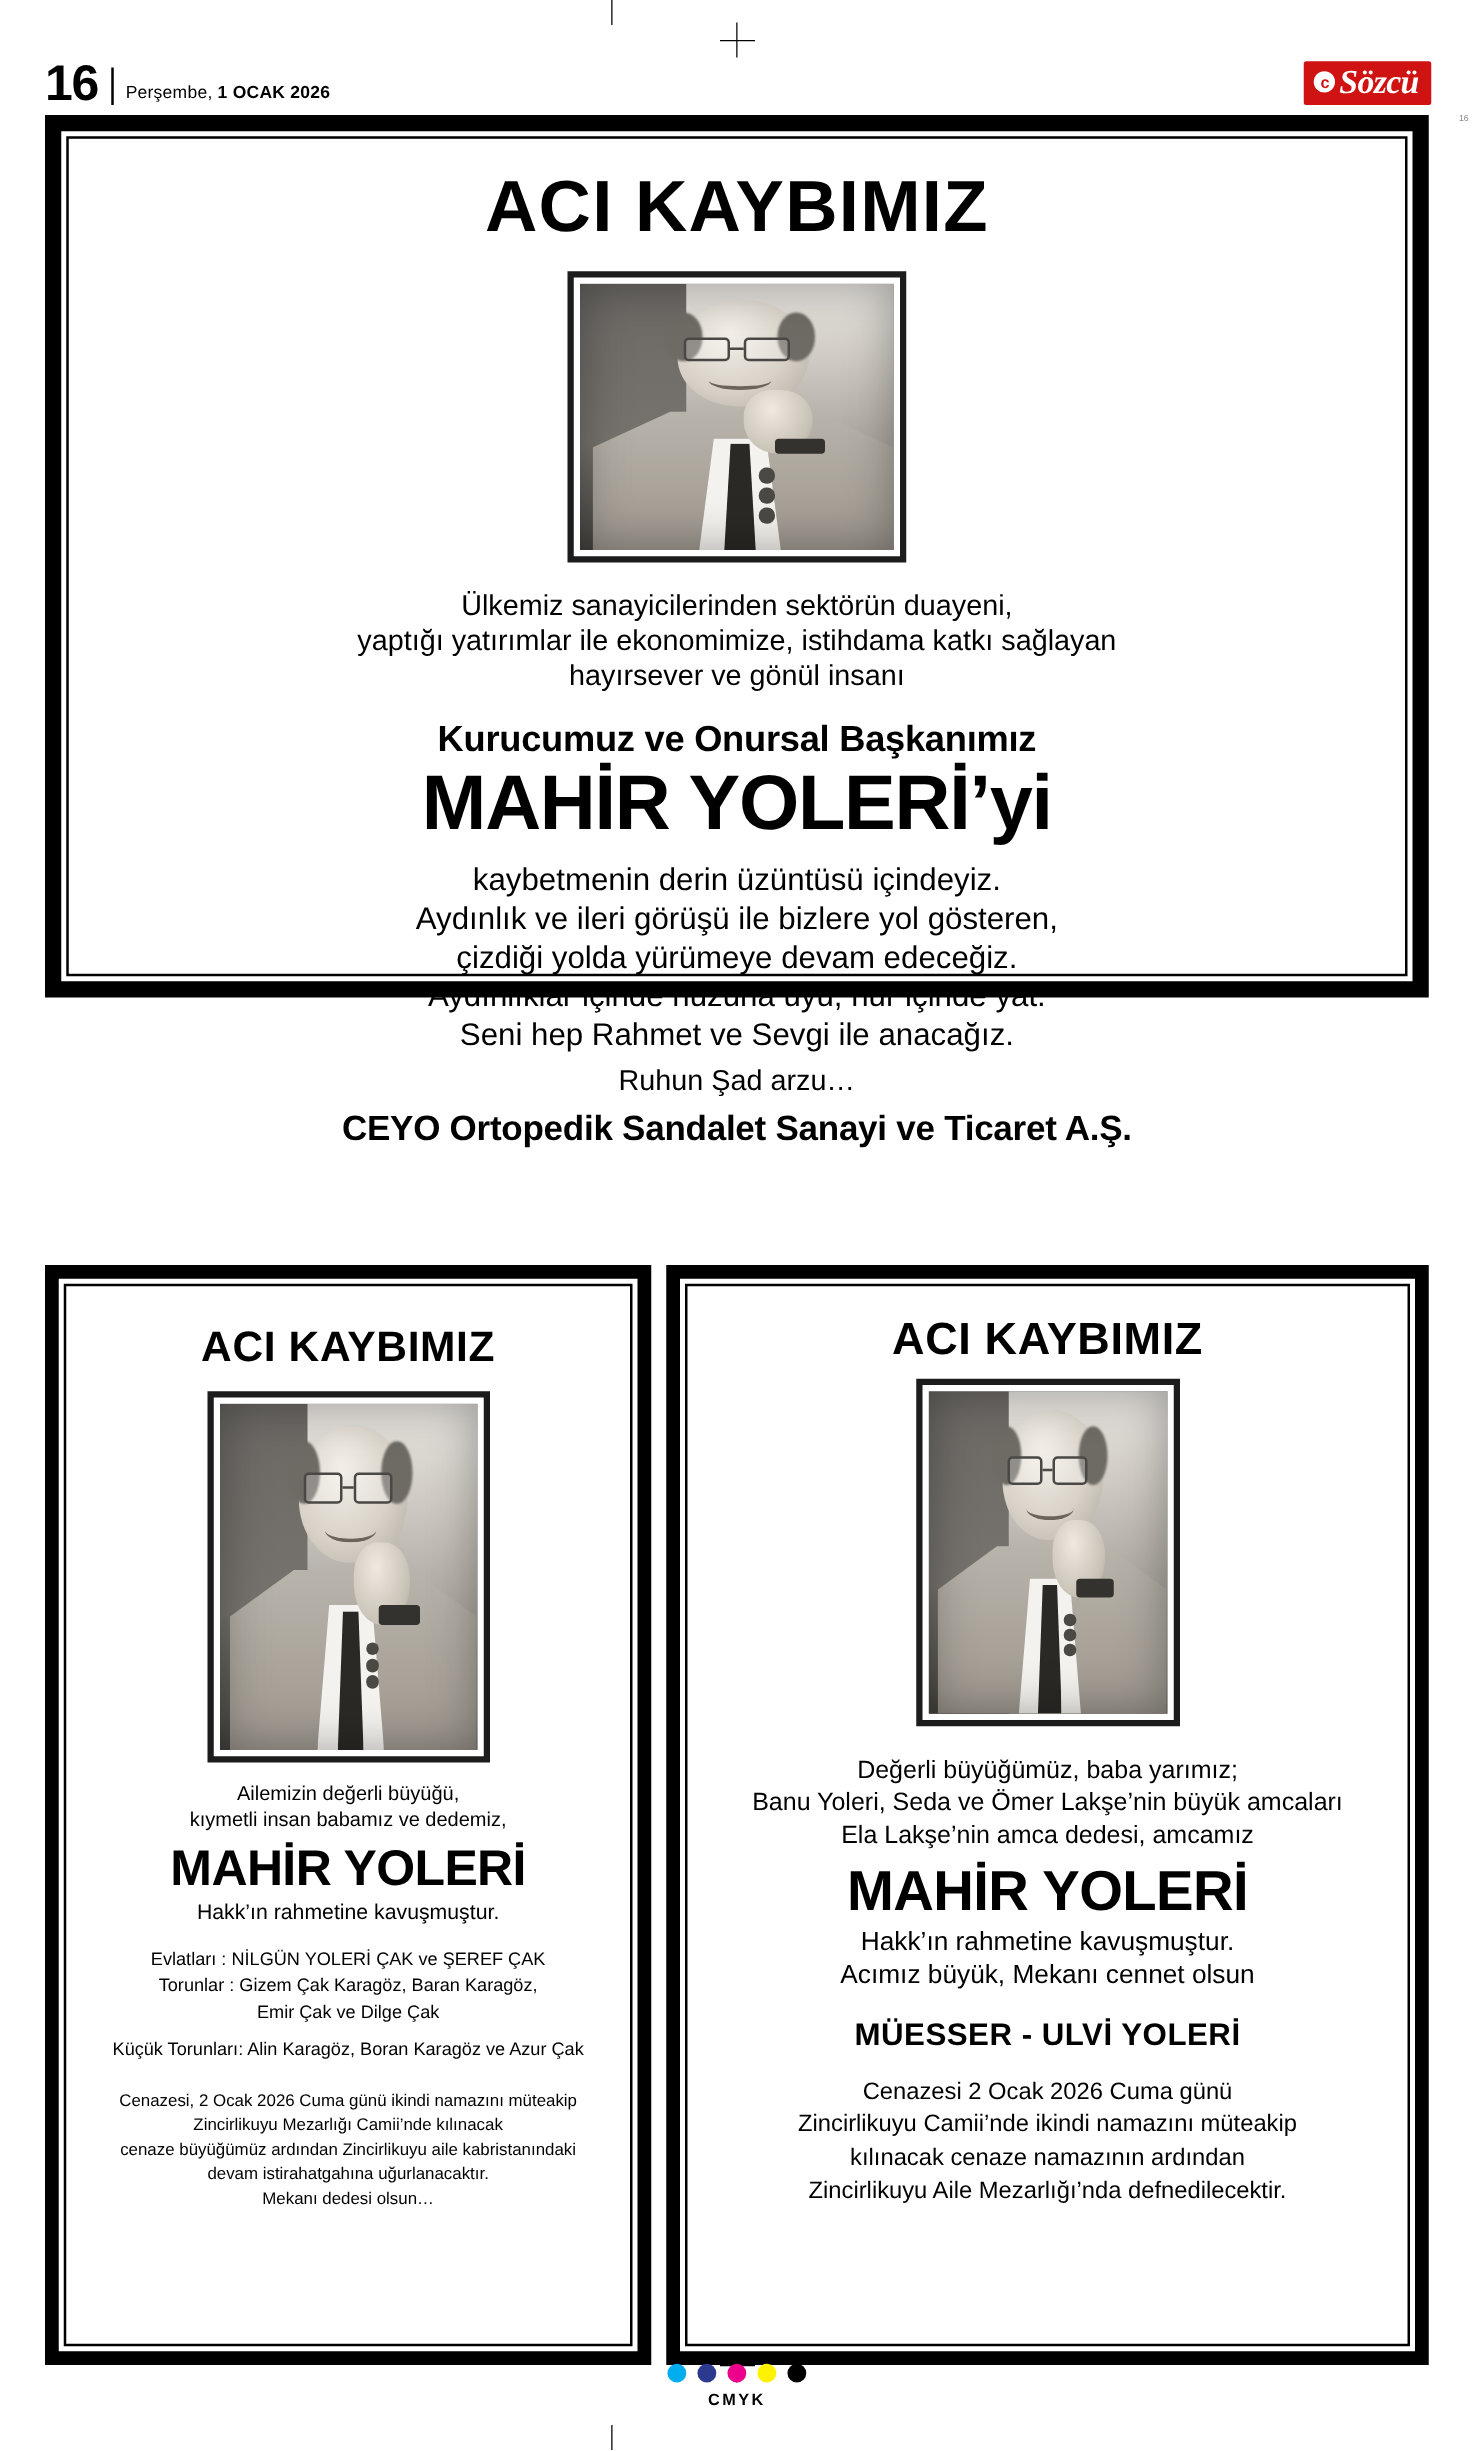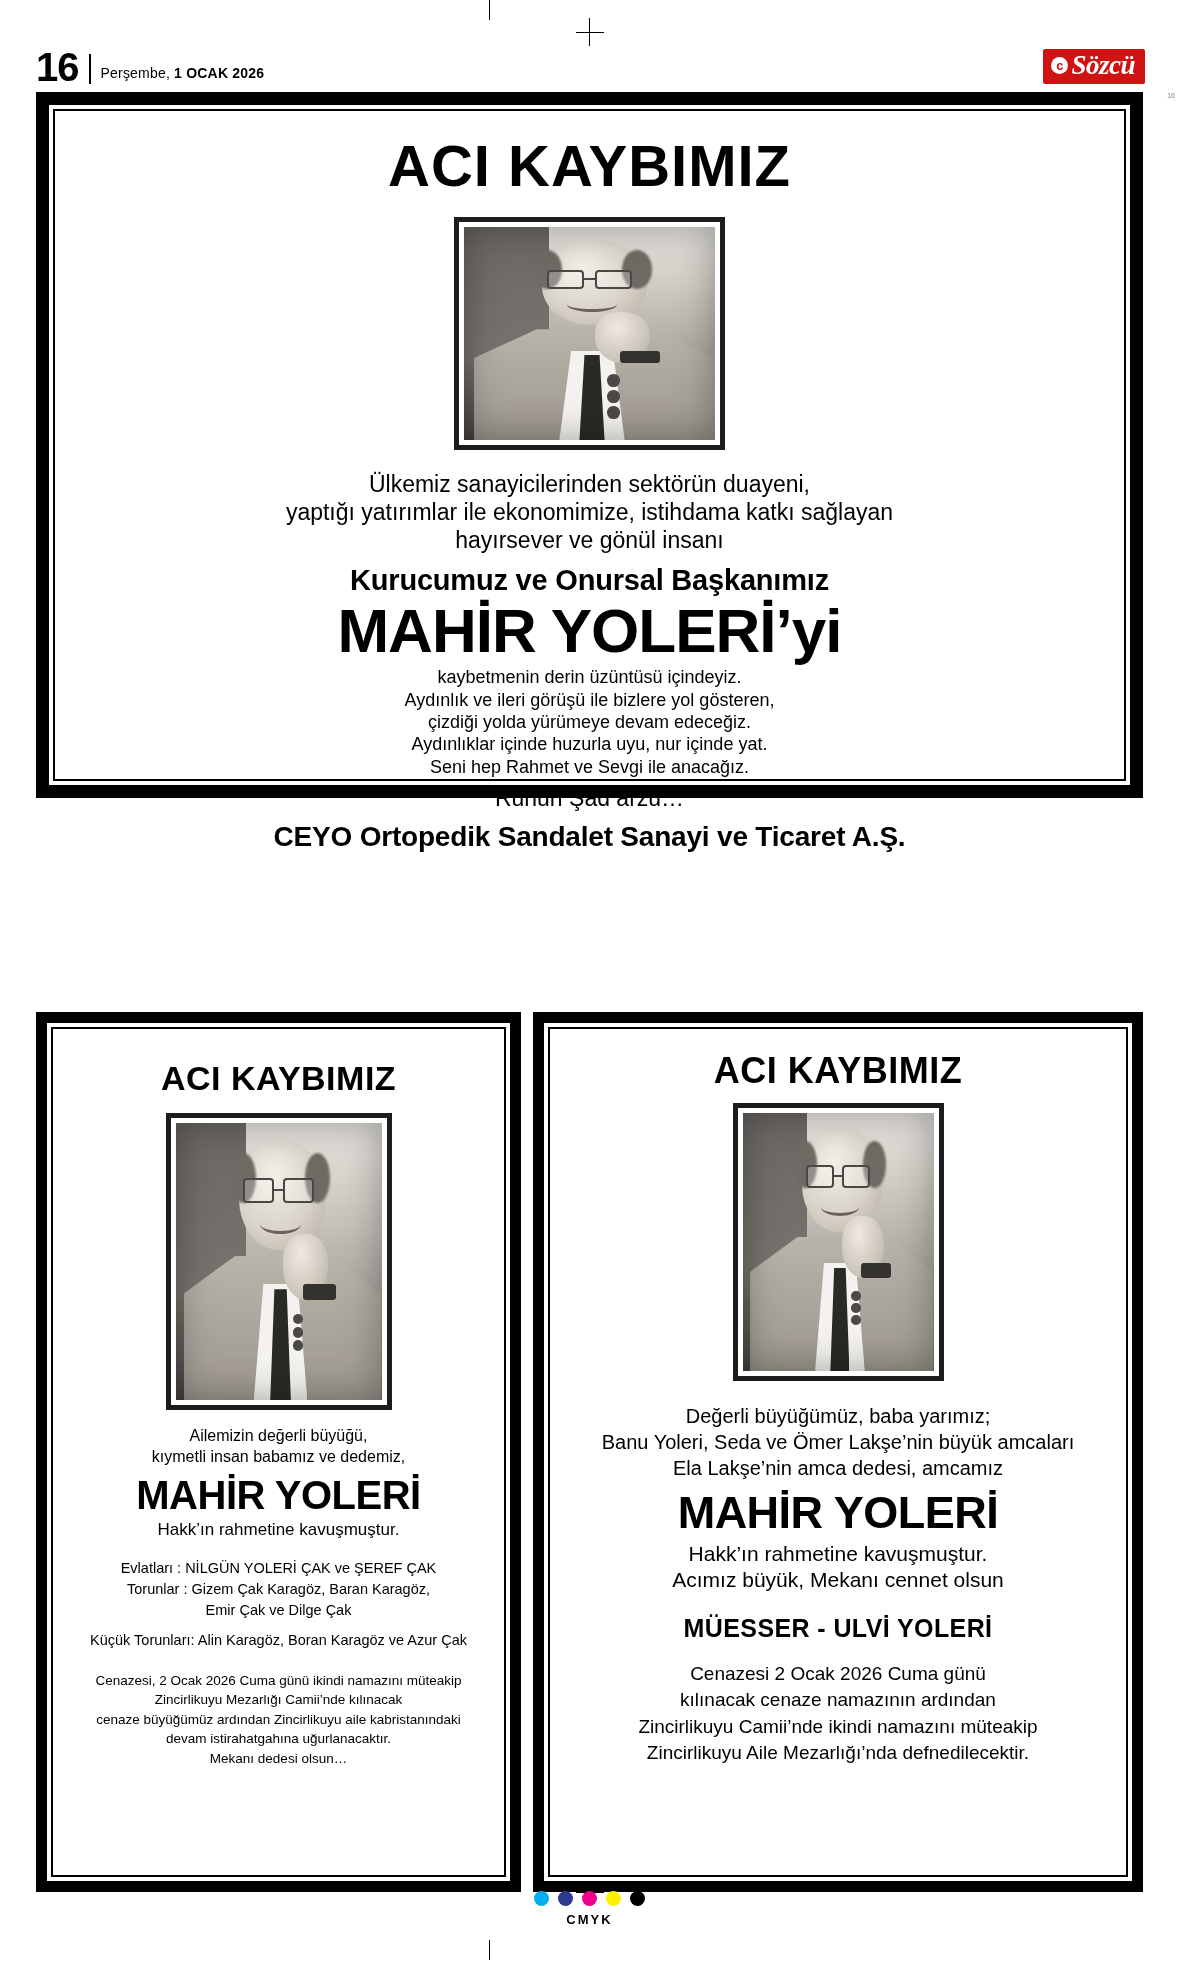--- a/index.html
+++ b/index.html
@@ -220,34 +220,34 @@
   }
 
   .para-top {
     font-size: 23px;
     line-height: 1.22;
     margin-top: 20px;
   }
   .role-top {
     font-size: 29px;
     font-weight: 700;
-    margin-top: 10px;
+    margin-top: 22px;
     letter-spacing: -0.2px;
   }
   .name-top {
     font-size: 62px;
     font-weight: 700;
     letter-spacing: -1px;
     line-height: 1.02;
     margin-top: 2px;
   }
   .body-top {
-    font-size: 18px;
+    font-size: 25px;
     line-height: 1.24;
-    margin-top: 4px;
+    margin-top: 15px;
   }
   .ruhun {
     font-size: 23px;
     margin-top: 7px;
   }
   .company-top {
     font-size: 28px;
     font-weight: 700;
     margin-top: 9px;
     letter-spacing: -0.2px;
@@ -533,22 +533,22 @@
     </div>
 
     <div class="name-sub r">MAHİR YOLERİ</div>
     <div class="sub-line-r">Hakk’ın rahmetine kavuşmuştur.</div>
     <div class="sub-line-r" style="margin-top:2px;">Acımız büyük, Mekanı cennet olsun</div>
 
     <div class="survivors-r">MÜESSER - ULVİ YOLERİ</div>
 
     <div class="cen-block-r">
       <div>Cenazesi 2 Ocak 2026 Cuma günü</div>
+      <div>Zincirlikuyu Camii’nde ikindi namazını müteakip</div>
       <div>kılınacak cenaze namazının ardından</div>
-      <div>Zincirlikuyu Camii’nde ikindi namazını müteakip</div>
       <div>Zincirlikuyu Aile Mezarlığı’nda defnedilecektir.</div>
     </div>
   </div>
 </div>
 
 <div class="colorbar">
   <div class="dots">
     <i style="background:#00aeef"></i>
     <i style="background:#2b3a8f"></i>
     <i style="background:#ec008c"></i>

